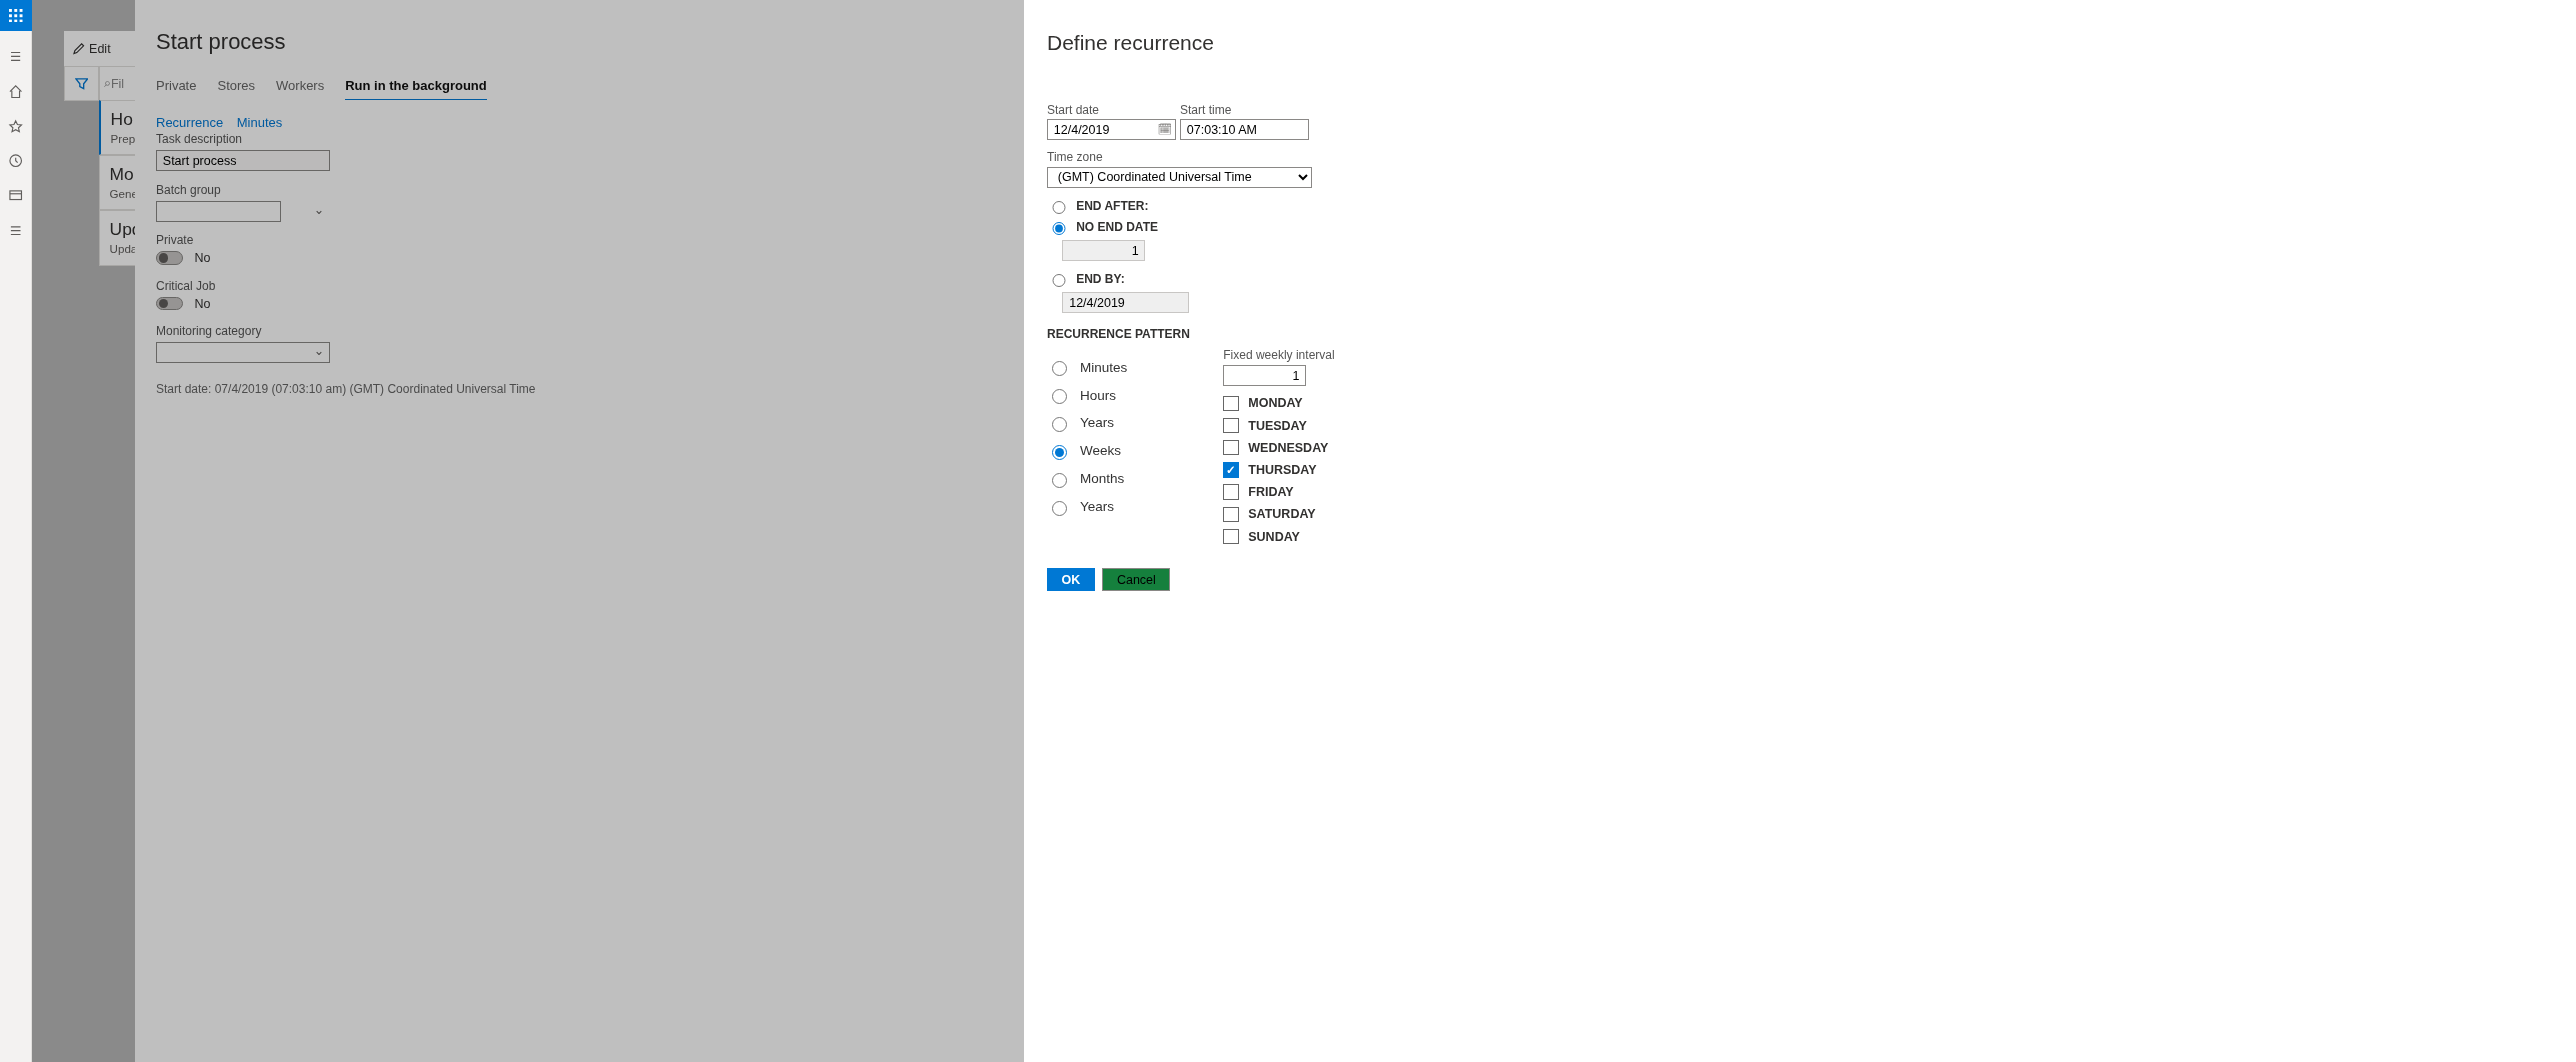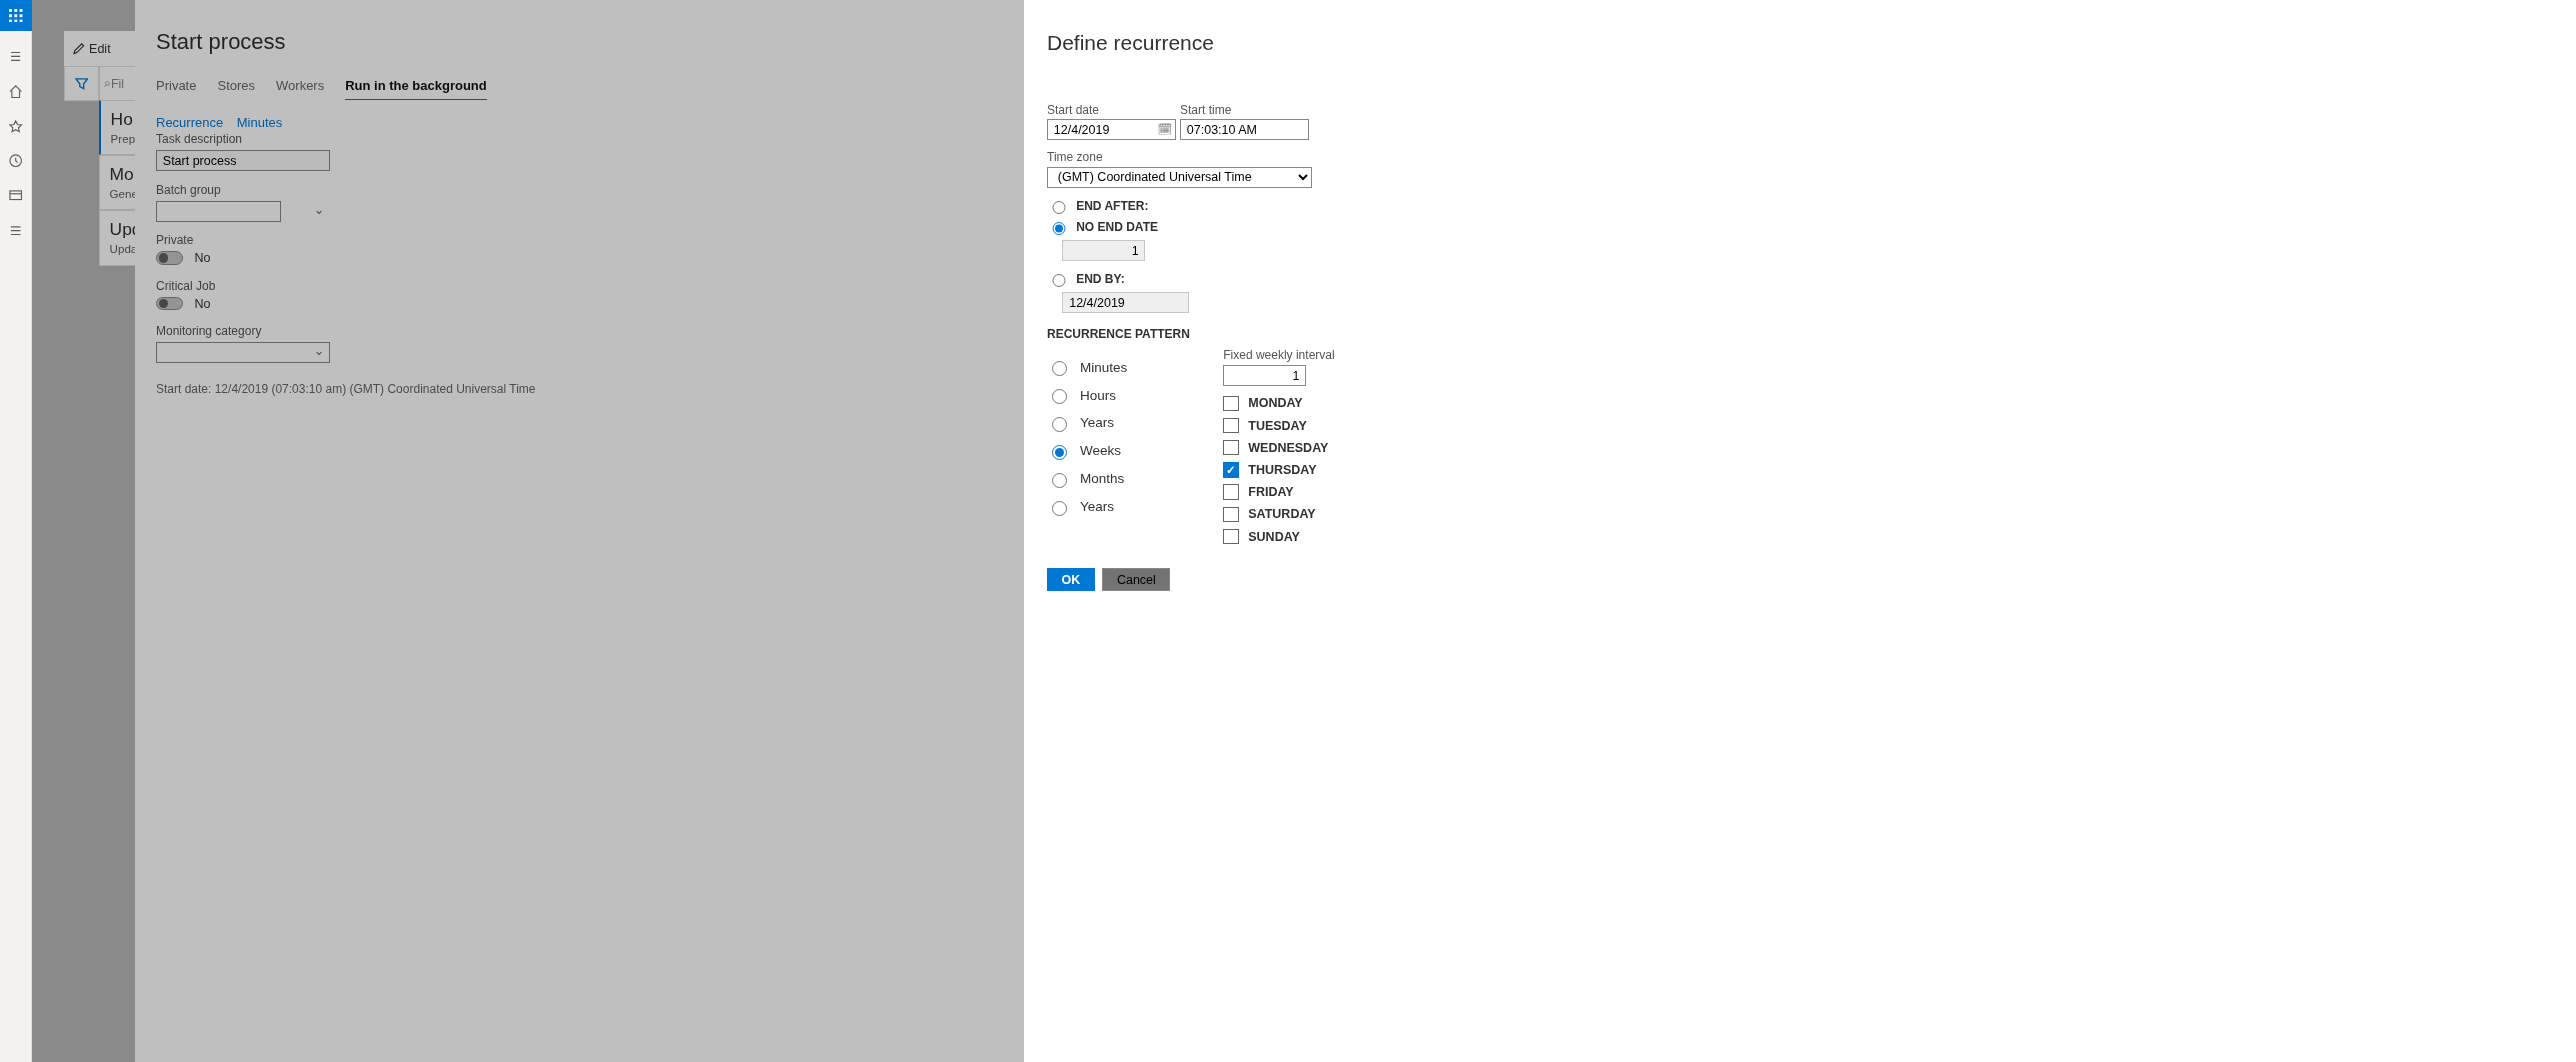--- a/index.html
+++ b/index.html
@@ -124,21 +124,21 @@
   .pattern-units label { display:flex; align-items:center; gap:9.6px; margin:9.6px 0; font-size:13.5px; color:#333;}
   .pattern-units input[type=radio]{ width:15.4px; height:15.4px; }
   .interval input { width:83px; height:21px; border:1px solid #8a8886; text-align:right; padding:0 5.8px;}
   .day-check { display:flex; align-items:center; gap:9.6px; margin:6.8px 0; font-size:12.5px; font-weight:700; }
   .chk {
     width:15.4px; height:15.4px; border:1.4px solid #666; display:inline-flex; align-items:center; justify-content:center;
     color:#fff; font-size:11.6px;
   }
   .chk.checked { background:#0078d4; border-color:#0078d4; }
   .btnrow { margin-top:17.4px; display:flex; gap:7.7px;}
-  .btn { height:23px; padding:0 13.5px; border:1px solid #8a8886; background:#737373; font-size:12.5px; cursor:pointer;}
+  .btn { height:23px; padding:0 13.5px; border:1px solid #8a8886; background:#15803d; font-size:12.5px; cursor:pointer;}
   .btn.primary { background:#0078d4; border-color:#0078d4; color:#fff; font-weight:600;}
   svg { display:block; }
 </style>
 </head>
 <body>
 
 <div class="topbar">
   <div class="waffle">
     <svg width="13.5" height="13.5" viewBox="0 0 14 14">
         <g fill="#fff">
@@ -256,21 +256,21 @@
           <div class="toggle-wrap">
             <span class="toggle">
                 <span class="knob"></span>
               </span>
             <span>No</span>
           </div>
           <span class="field-label light">Monitoring category</span>
           <div class="select-wrap"><select class="select"><option></option></select></div>
         </div>
       </div>
-      <div class="footnote">Start date: 12/4/2019 (07:03:10 am) (GMT) Coordinated Universal Time</div>
+      <div class="footnote">Start date: 07/4/2019 (07:03:10 am) (GMT) Coordinated Universal Time</div>
     </div>
 
     <div class="dim-overlay"></div>
   </div>
 
   <div class="recurrence-panel">
     <h2>Define recurrence</h2>
 
     <div class="row">
       <div class="fld">

